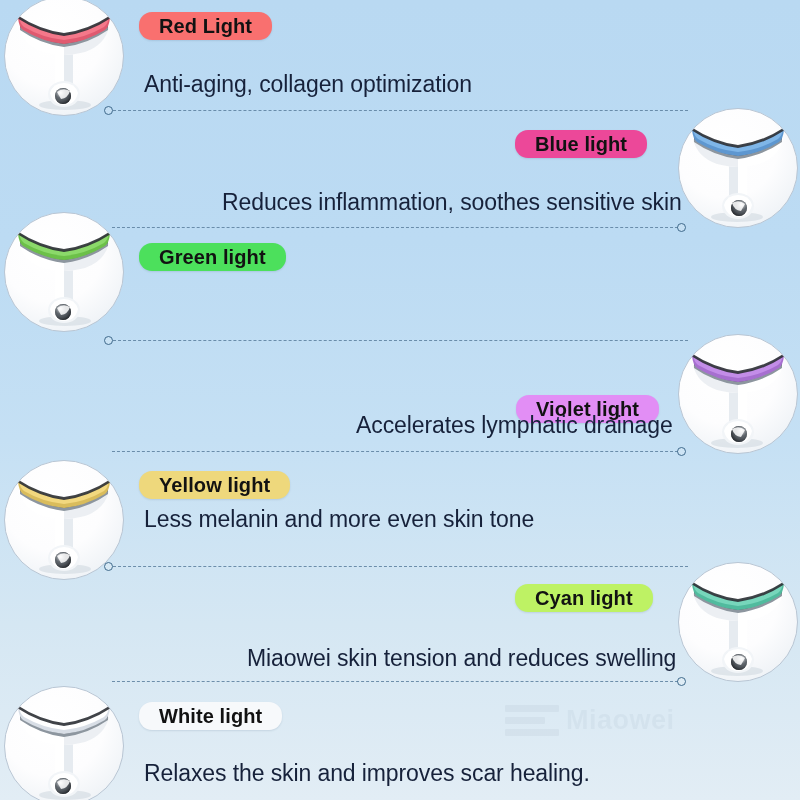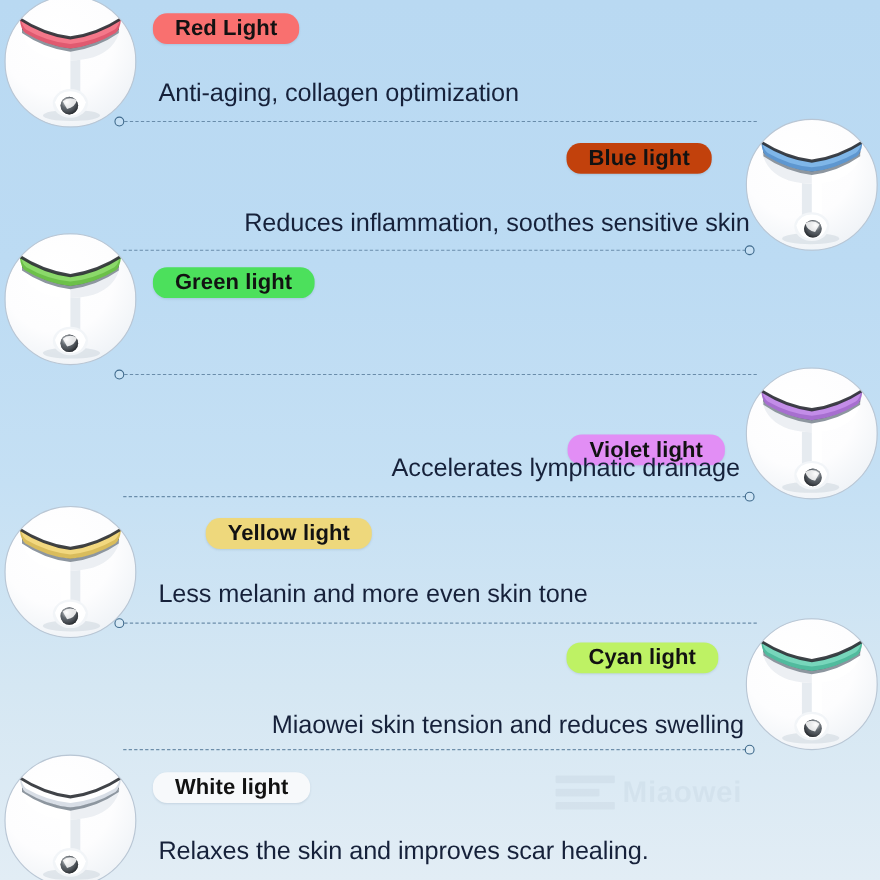--- a/index.html
+++ b/index.html
@@ -120,21 +120,21 @@
       <defs>
         <radialGradient id="hub" cx="35%" cy="30%" r="75%">
           <stop offset="0%" stop-color="#ffffff" stop-opacity=".95"></stop>
           <stop offset="45%" stop-color="#9aa3ab" stop-opacity=".45"></stop>
           <stop offset="100%" stop-color="#1d2024" stop-opacity=".75"></stop>
         </radialGradient>
       </defs>
     </g>
   </svg>
     </div>
-    <div class="pill" style="left: 515px; top: 130px; background: #c2410c;">Blue light</div>
+    <div class="pill" style="left: 515px; top: 130px; background: #ec4899;">Blue light</div>
     <div class="desc" style="left: 222px; top: 189px;">Reduces inflammation, soothes sensitive skin</div>
     <div class="connector" style="left: 113px; top: 340px; width: 575px;"></div>
     <div class="dot" style="left: 104px; top: 336px;"></div>
     <div class="device" style="left: 4px; top: 212px;">
       <svg viewBox="0 0 118 118" xmlns="http://www.w3.org/2000/svg">
     <g transform="">
 
       <ellipse cx="60" cy="108" rx="26" ry="5" fill="#c9d3dc" opacity=".5"></ellipse>
 
       <path d="M50 52 L50 86 Q50 96 59 98 Q68 96 68 86 L68 52 Z" fill="#ffffff"></path>
@@ -242,22 +242,22 @@
       <defs>
         <radialGradient id="hub" cx="35%" cy="30%" r="75%">
           <stop offset="0%" stop-color="#ffffff" stop-opacity=".95"></stop>
           <stop offset="45%" stop-color="#9aa3ab" stop-opacity=".45"></stop>
           <stop offset="100%" stop-color="#1d2024" stop-opacity=".75"></stop>
         </radialGradient>
       </defs>
     </g>
   </svg>
     </div>
-    <div class="pill" style="left: 139px; top: 471px; background: rgb(238, 216, 124); margin-left: 48px;">Yellow light</div>
-    <div class="desc" style="left: 144px; top: 526px;">Less melanin and more even skin tone</div>
+    <div class="pill" style="left: 139px; top: 471px; background: rgb(238, 216, 124);">Yellow light</div>
+    <div class="desc" style="left: 144px; top: 506px;">Less melanin and more even skin tone</div>
     <div class="connector" style="left: 112px; top: 681px; width: 566px;"></div>
     <div class="dot" style="left: 677px; top: 677px;"></div>
     <div class="device" style="left: 678px; top: 562px;">
       <svg viewBox="0 0 118 118" xmlns="http://www.w3.org/2000/svg">
     <g transform="translate(118,0) scale(-1,1)">
 
       <ellipse cx="60" cy="108" rx="26" ry="5" fill="#c9d3dc" opacity=".5"></ellipse>
 
       <path d="M50 52 L50 86 Q50 96 59 98 Q68 96 68 86 L68 52 Z" fill="#ffffff"></path>
       <path d="M59 52 L68 52 L68 86 Q68 96 59 98 Z" fill="#e6ebf0"></path>

